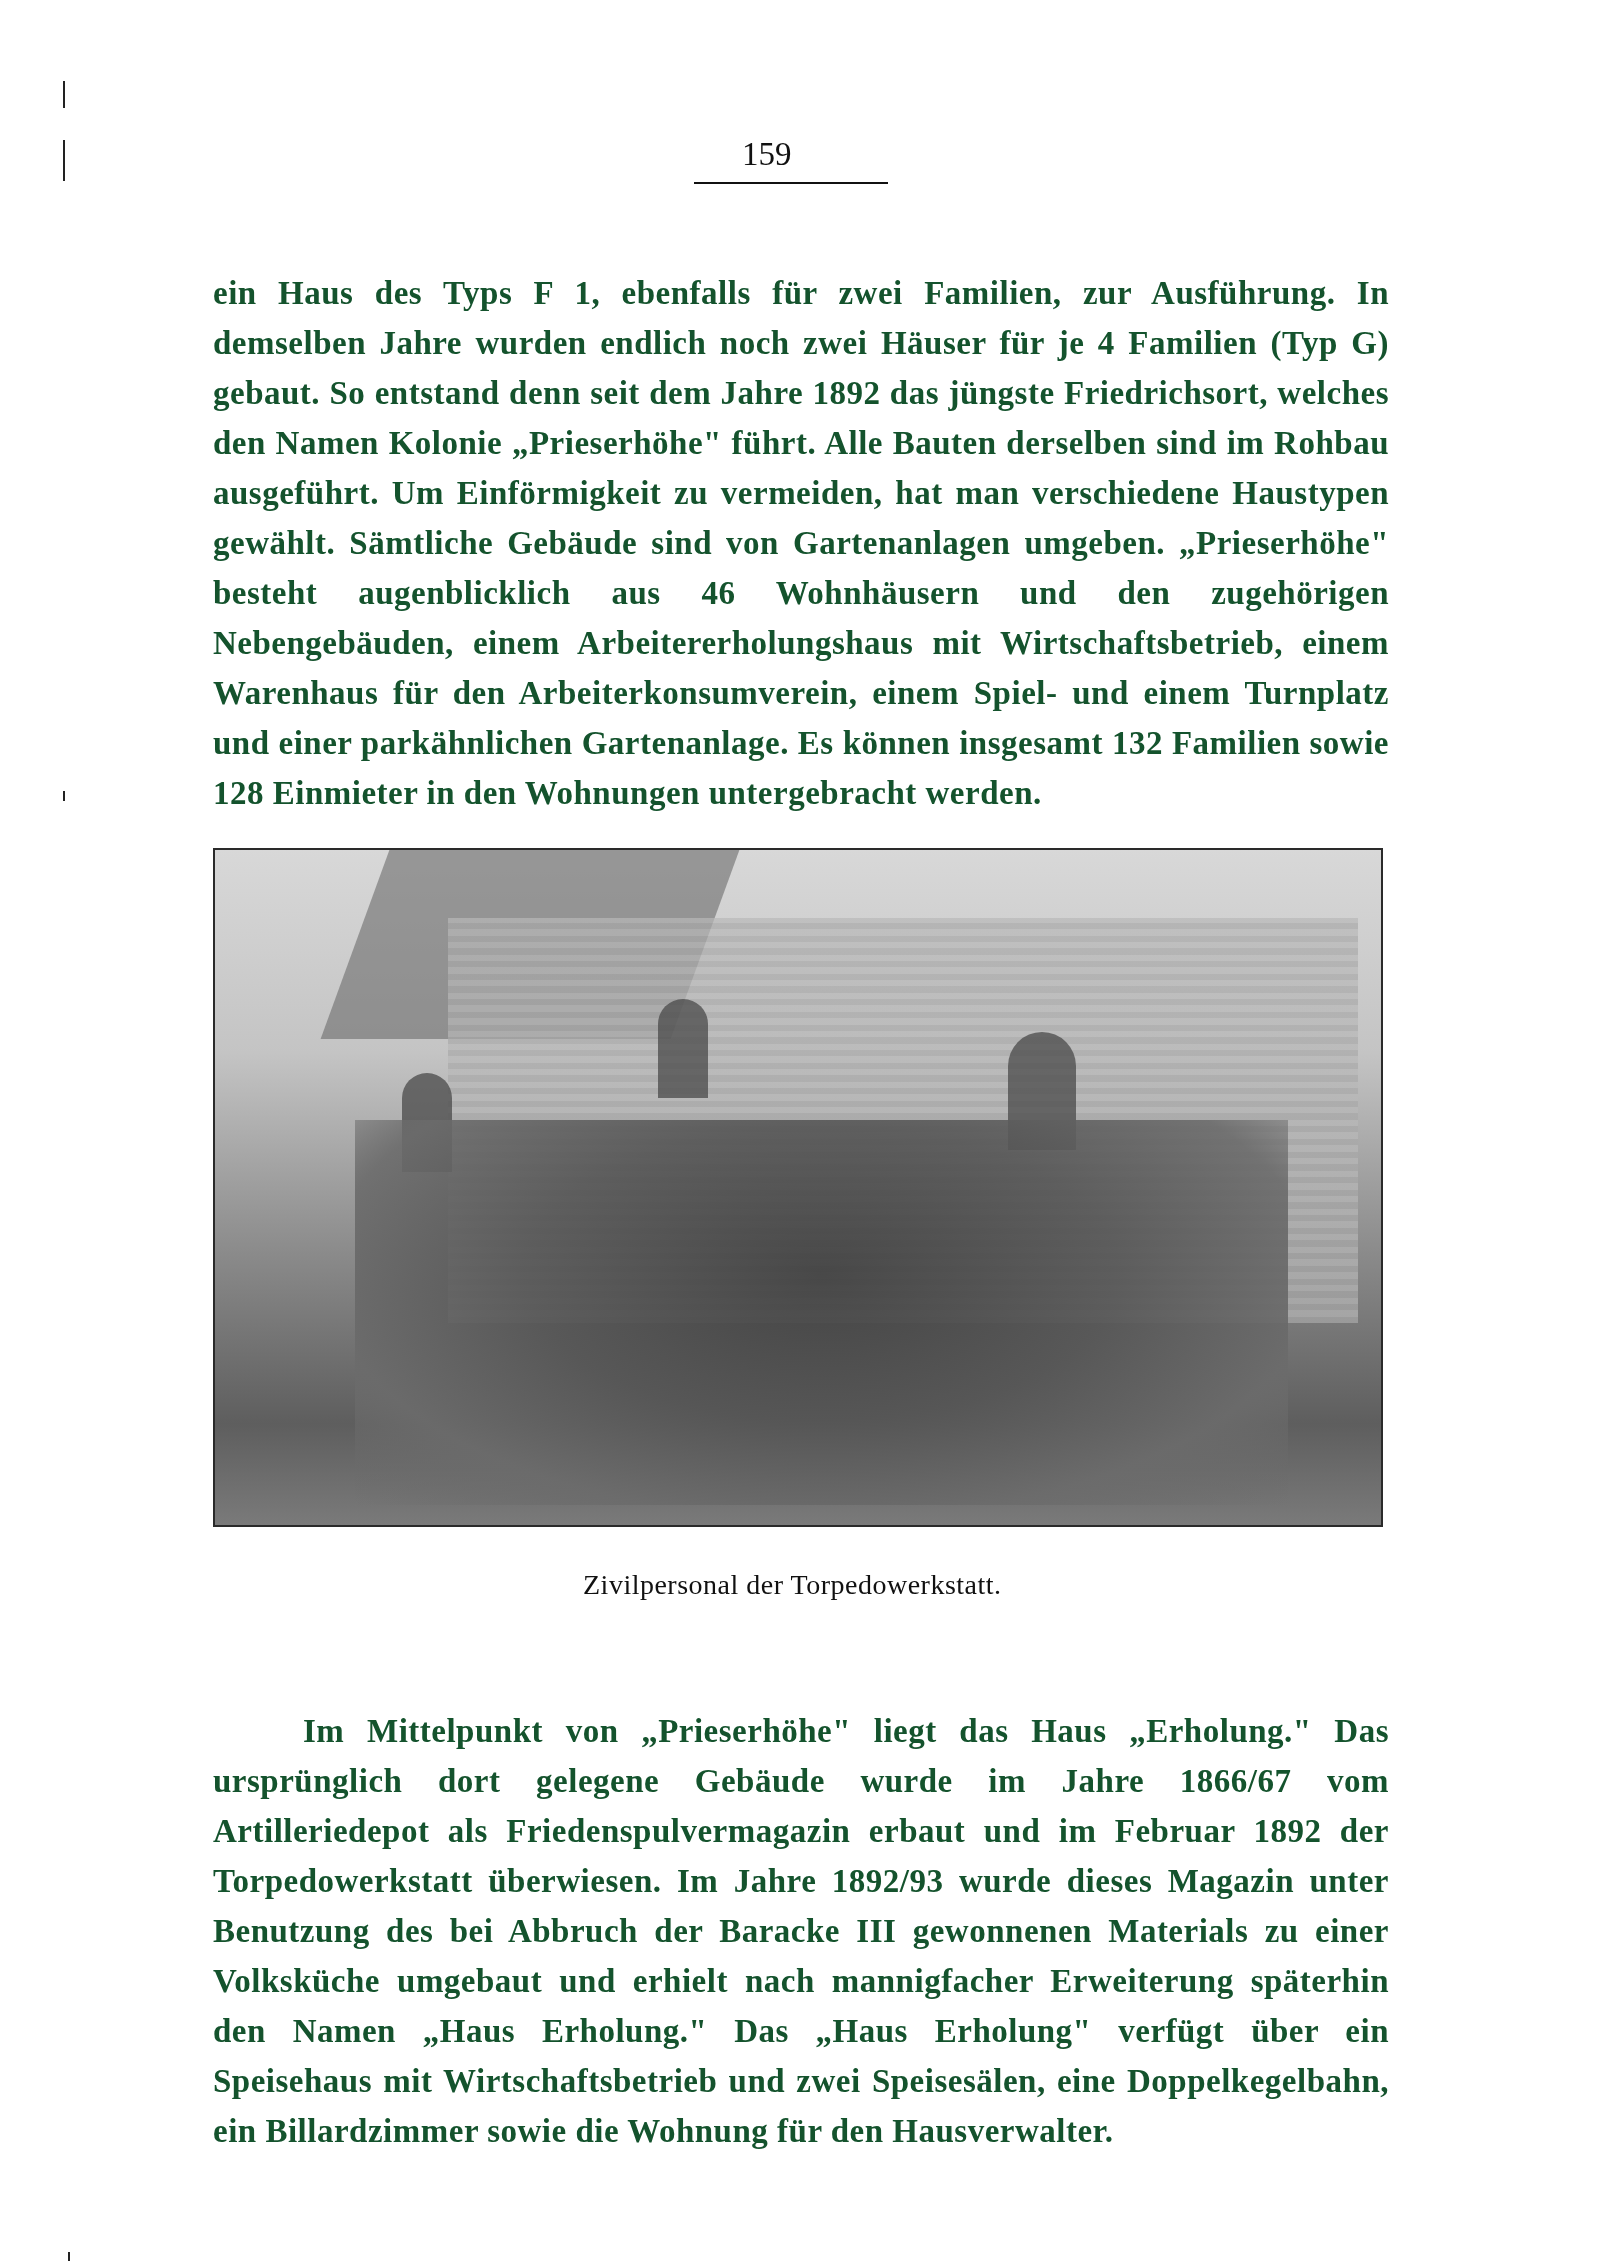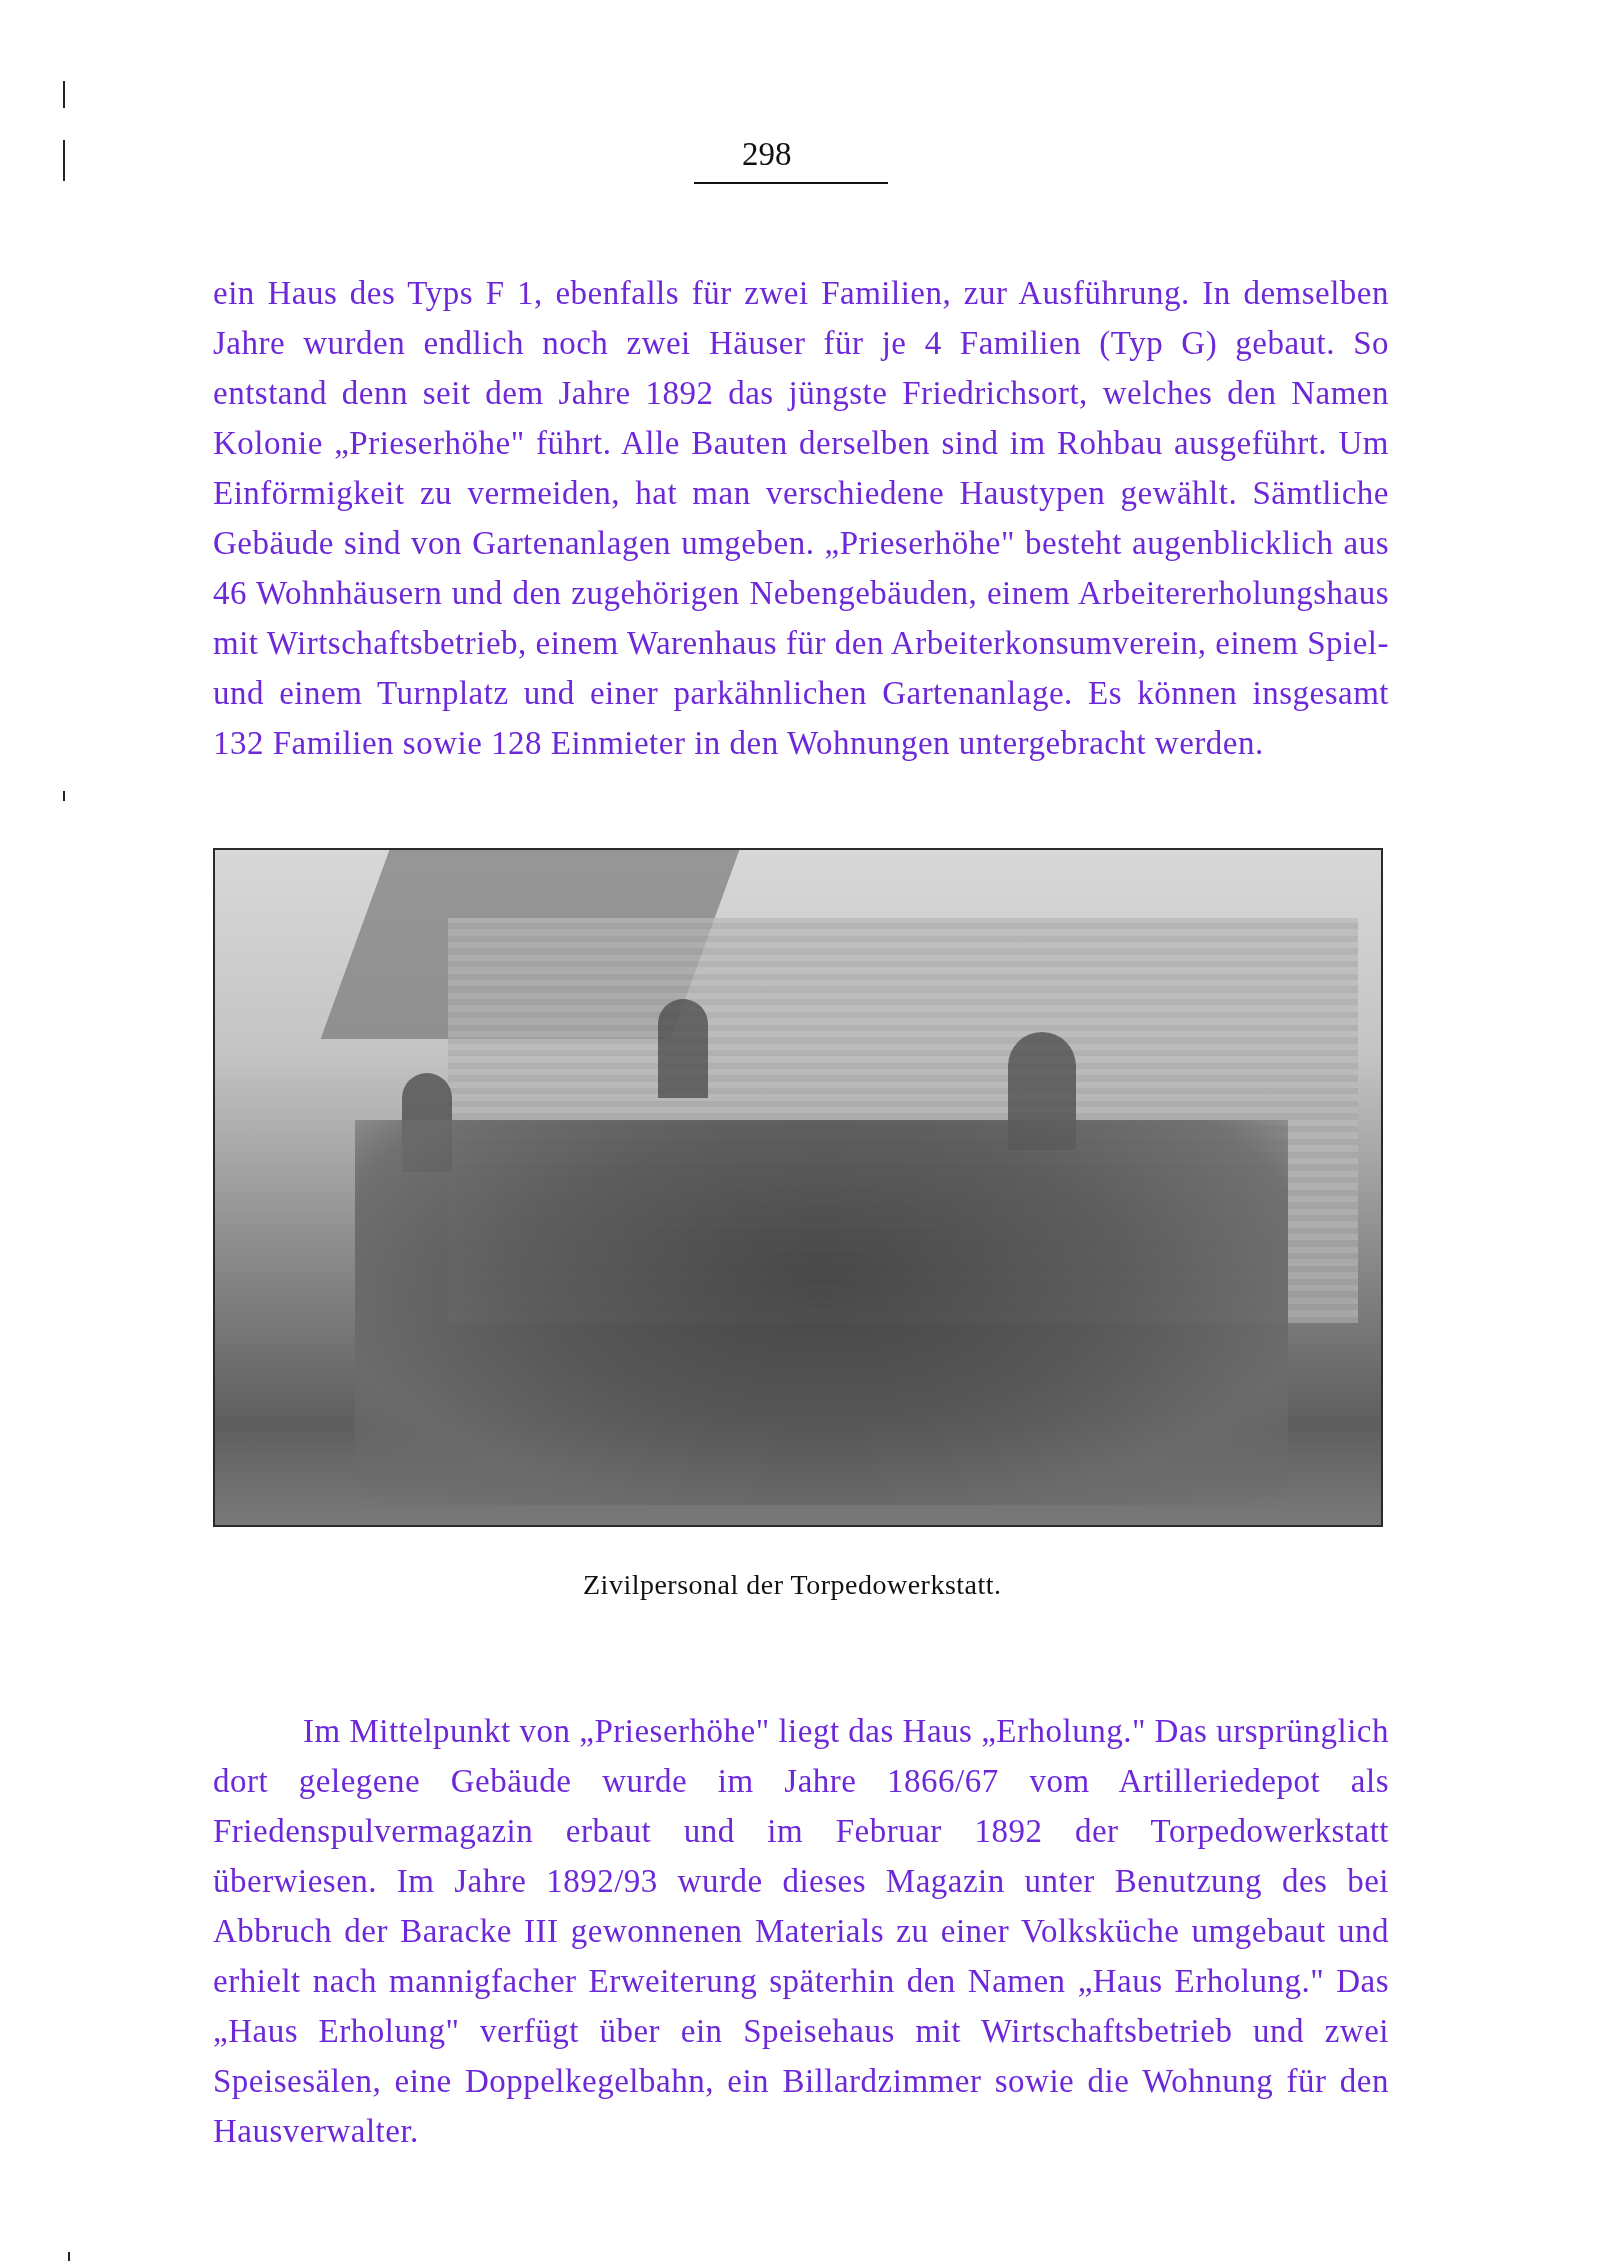--- a/index.html
+++ b/index.html
@@ -10,21 +10,21 @@
   .page-number {
     position: absolute; left: 742px; top: 136px;
     font-size: 33px; font-family: "Liberation Serif", serif; color: #111;
   }
   .header-rule {
     position: absolute; left: 694px; top: 182px; width: 194px; height: 2.3px; background: #111;
   }
   .text-block {
     position: absolute; left: 213px; width: 1176px;
     font-family: "Liberation Serif", serif; font-size: 33px; line-height: 50px;
-    text-align: justify; color: #6d28d9; letter-spacing: 0.5px;
+    text-align: justify; color: #14532d; letter-spacing: 0.5px; font-weight: bold;
   }
   .para1 { top: 235px; }
   .para2 { top: 1673px; text-indent: 90px; }
   .photo {
     position: absolute; left: 213px; top: 848px; width: 1170px; height: 679px;
     border: 2.7px solid #2a2a2a; box-sizing: border-box; overflow: hidden;
     background: linear-gradient(180deg, #d8d8d8 0%, #c4c4c4 30%, #8a8a8a 60%, #5e5e5e 85%, #7a7a7a 100%);
   }
   .photo .building {
     position: absolute; left: 20%; top: 10%; width: 78%; height: 60%;
@@ -47,21 +47,21 @@
   .caption {
     position: absolute; left: 583px; top: 1569px; font-size: 28px;
     font-family: "Liberation Serif", serif; color: #111; letter-spacing: 0.5px;
   }
   .speck { position: absolute; background: #222; width: 2.3px; height: 10px; }
 </style>
 </head>
 <body>
 
 <div>
-  <div class="page-number">298</div>
+  <div class="page-number">159</div>
   <div class="header-rule"></div>
 
   <p class="text-block para1">ein Haus des Typs F 1, ebenfalls für zwei Familien, zur Ausführung. In demselben Jahre wurden endlich noch zwei Häuser für je 4 Familien (Typ G) gebaut. So entstand denn seit dem Jahre 1892 das jüngste Friedrichsort, welches den Namen Kolonie „Prieserhöhe" führt. Alle Bauten derselben sind im Rohbau ausgeführt. Um Einförmigkeit zu vermeiden, hat man verschiedene Haustypen gewählt. Sämtliche Gebäude sind von Gartenanlagen umgeben. „Prieserhöhe" besteht augenblicklich aus 46 Wohnhäusern und den zugehörigen Nebengebäuden, einem Arbeitererholungshaus mit Wirtschaftsbetrieb, einem Warenhaus für den Arbeiterkonsumverein, einem Spiel- und einem Turnplatz und einer parkähnlichen Gartenanlage. Es können insgesamt 132 Familien sowie 128 Einmieter in den Wohnungen untergebracht werden.</p>
 
   <div class="photo" title="Group photograph of workers posed before a brick workshop building with arched windows">
     <div class="roof"></div>
     <div class="building"></div>
     <div class="arch" style="left:38%;top:22%;"></div>
     <div class="arch" style="left:68%;top:27%;width:68px;height:118px;border-radius:34px 34px 0 0;"></div>
     <div class="arch" style="left:16%;top:33%;"></div>

